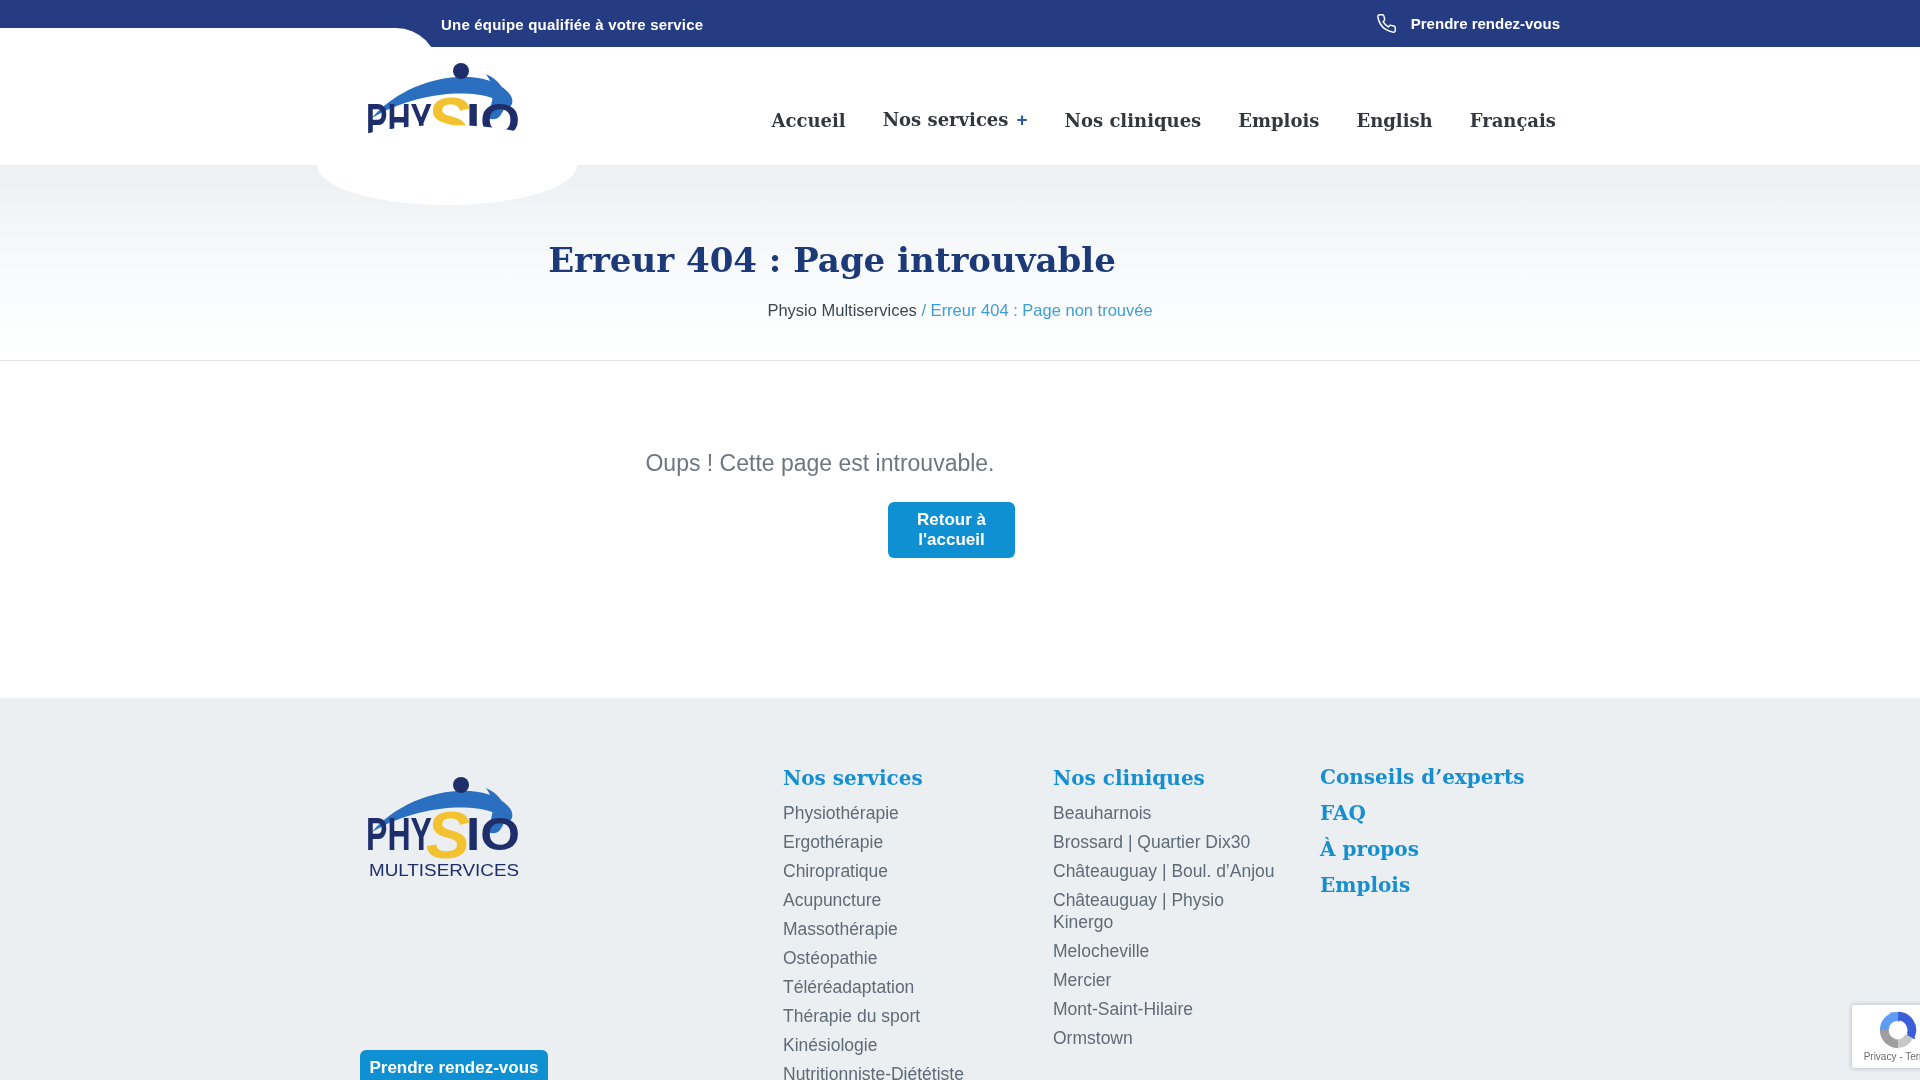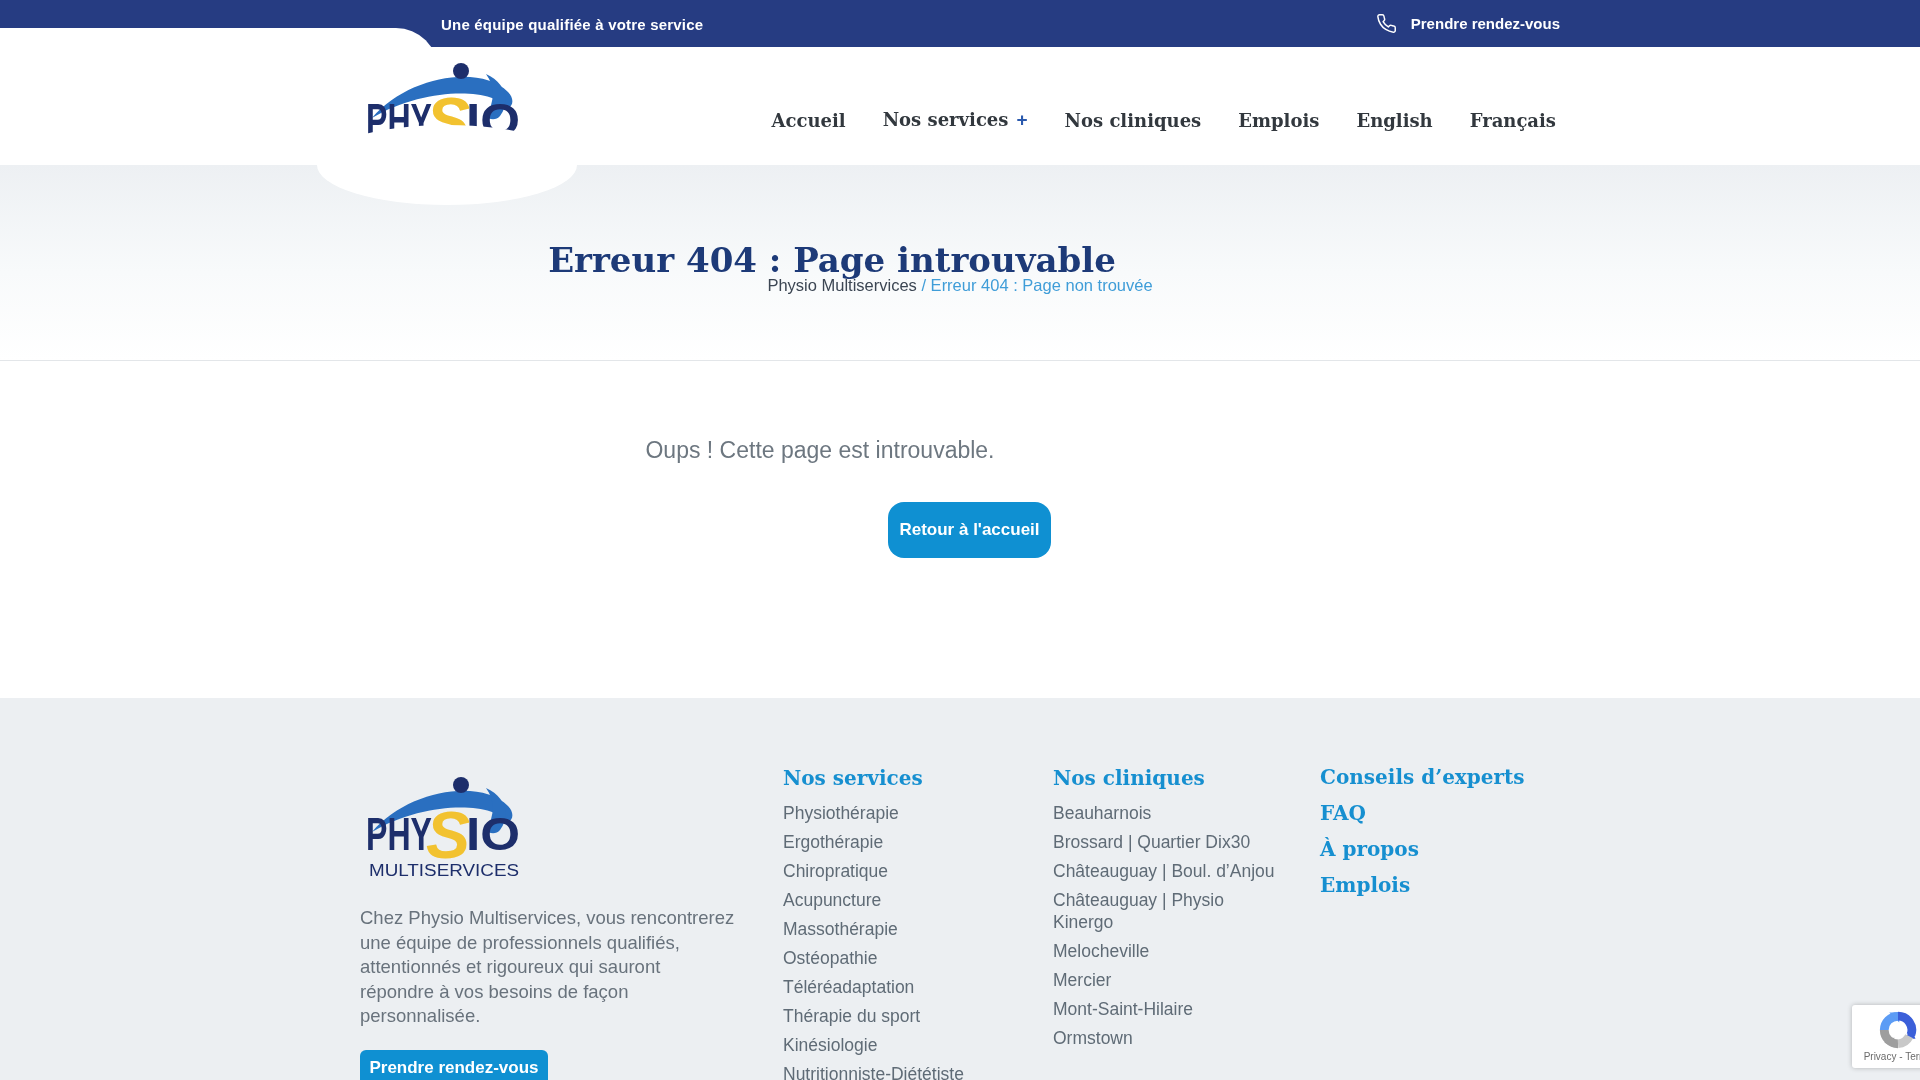--- a/index.html
+++ b/index.html
@@ -50,33 +50,33 @@
   .logo-bulge {
     position:absolute; top:125px; left:317px; width:260px; height:80px;
     background:#ffffff; border-radius:50%;
   }
   .hero-title {
     position:absolute; top:240px; left:0; width:1664px; text-align:center;
     font-family:"DejaVu Serif", serif; font-size:34px; font-weight:700;
     color:#1d3a78;
   }
   .breadcrumb {
-    position:absolute; top:276px; left:0; width:1920px; text-align:center;
+    position:absolute; top:301px; left:0; width:1920px; text-align:center;
     font-size:16.5px;
   }
   .breadcrumb .crumb-home { color:#3c4653; cursor:pointer; }
   .breadcrumb .crumb-current { color:#3f9dd8; }
   
   .oups {
-    position:absolute; top:437px; left:0; width:1640px; text-align:center;
+    position:absolute; top:450px; left:0; width:1640px; text-align:center;
     font-size:23px; color:#6d7780;
   }
   .back-btn {
-    position:absolute; left:888px; top:502px; width:163px; height:56px;
-    background:#0f90d2; border:none; border-radius:16px; cursor:pointer;
+    position:absolute; left:888px; top:502px; width:127px; height:56px;
+    background:#0f90d2; border:none; border-radius:6px; cursor:pointer;
     color:#ffffff; font-family:"Liberation Sans",sans-serif; font-size:17px; font-weight:700;
   }
   
   .footer {
     position:absolute; top:698px; left:0; width:1920px; height:382px;
     background:#eceff2;
   }
   .footer-logo { position:absolute; left:368px; top:78px; width:152px; height:104px; cursor:pointer; }
   .footer-desc {
     position:absolute; left:360px; top:208px; width:400px;
@@ -166,27 +166,20 @@
       <path d="M4 56 C 40 14, 112 2, 140 30 C 146 36, 146 44, 139 47 C 128 26, 58 24, 4 56 Z" fill="#2a6fc0"></path>
       <path d="M118 12 C 136 20, 144 38, 132 54 C 128 59, 120 58, 118 53 C 127 40, 127 24, 118 12 Z" fill="#2a6fc0"></path>
       <text x="-2" y="74" font-size="46" font-weight="800" fill="#1d2e6b" textLength="66" lengthAdjust="spacingAndGlyphs">PHY</text>
       <text x="98" y="74" font-size="46" font-weight="800" fill="#1d2e6b" textLength="54" lengthAdjust="spacingAndGlyphs">IO</text>
       <text x="58" y="82" font-size="66" font-weight="800" font-style="italic" fill="#f2c230">S</text>
       <circle cx="93" cy="9" r="8" fill="#1d2e6b"></circle>
       <text x="1" y="100" font-size="16" fill="#1d2e6b" textLength="150" lengthAdjust="spacingAndGlyphs">MULTISERVICES</text>
     </svg>
   </div>
 
-  <div class="footer-desc">
-      <div>Chez Physio Multiservices, vous rencontrerez</div>
-      <div>une équipe de professionnels qualifiés,</div>
-      <div>attentionnés et rigoureux qui sauront</div>
-      <div>répondre à vos besoins de façon</div>
-      <div>personnalisée.</div>
-    </div>
 
   <button class="footer-cta">Prendre rendez-vous</button>
 
   <div class="footer-col-title col-services-title">Nos services</div>
   <ul class="footer-list col-services-list">
       <li>Physiothérapie</li>
       <li>Ergothérapie</li>
       <li>Chiropratique</li>
       <li>Acupuncture</li>
       <li>Massothérapie</li>

